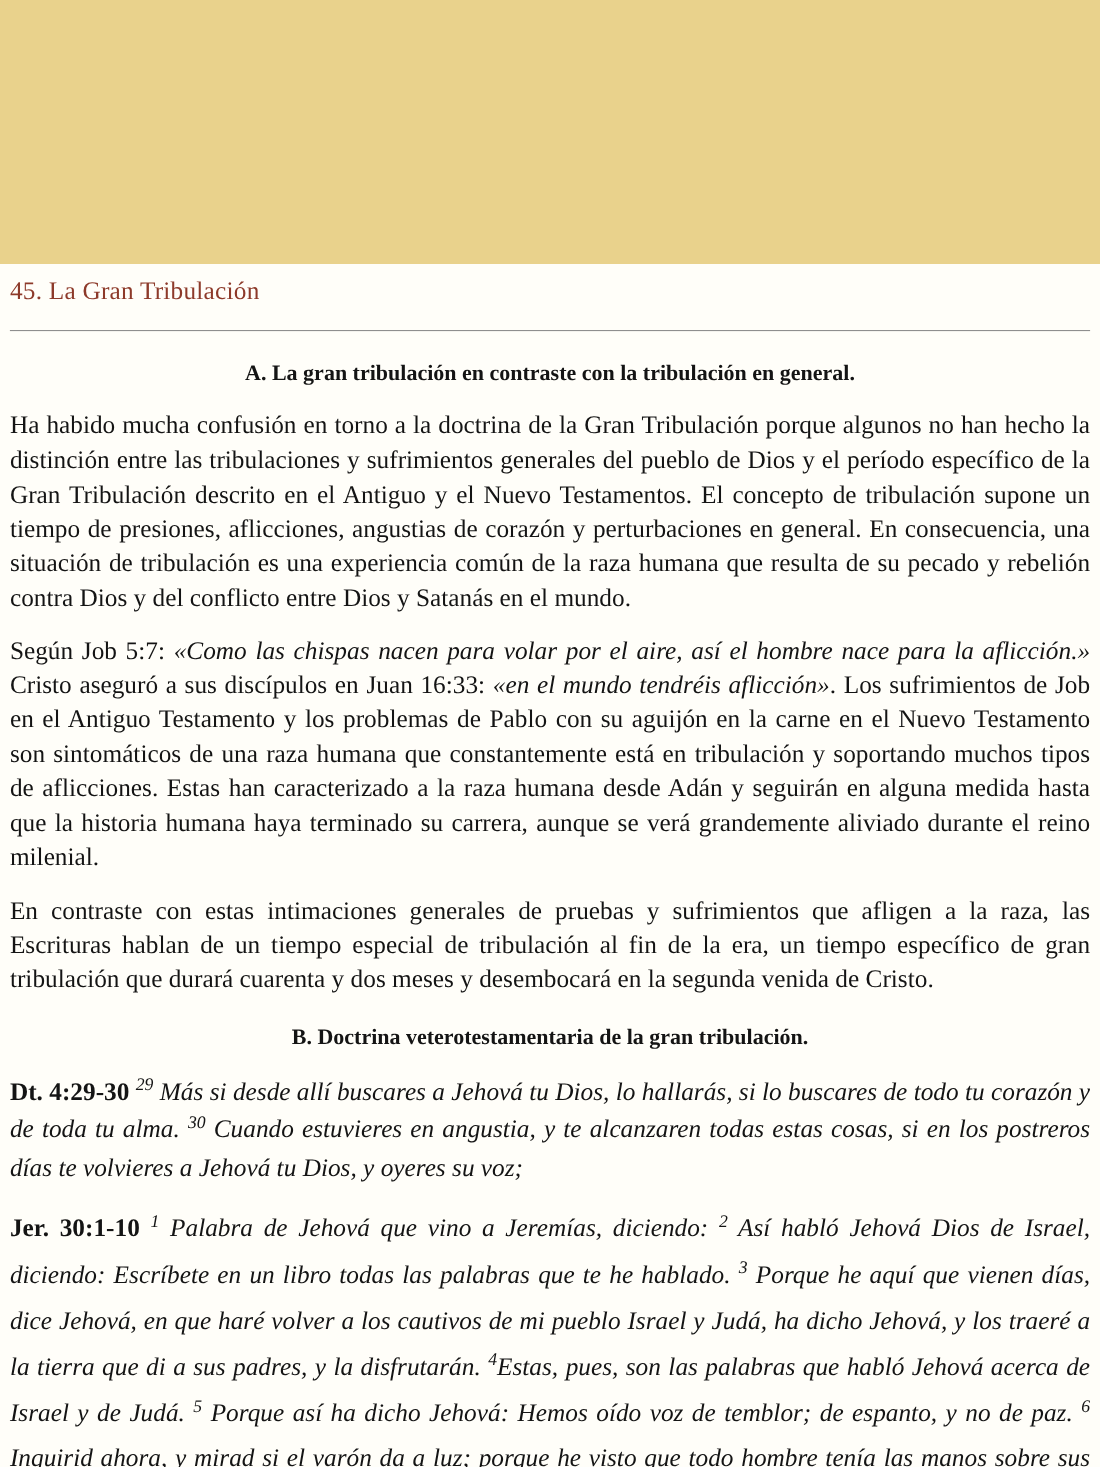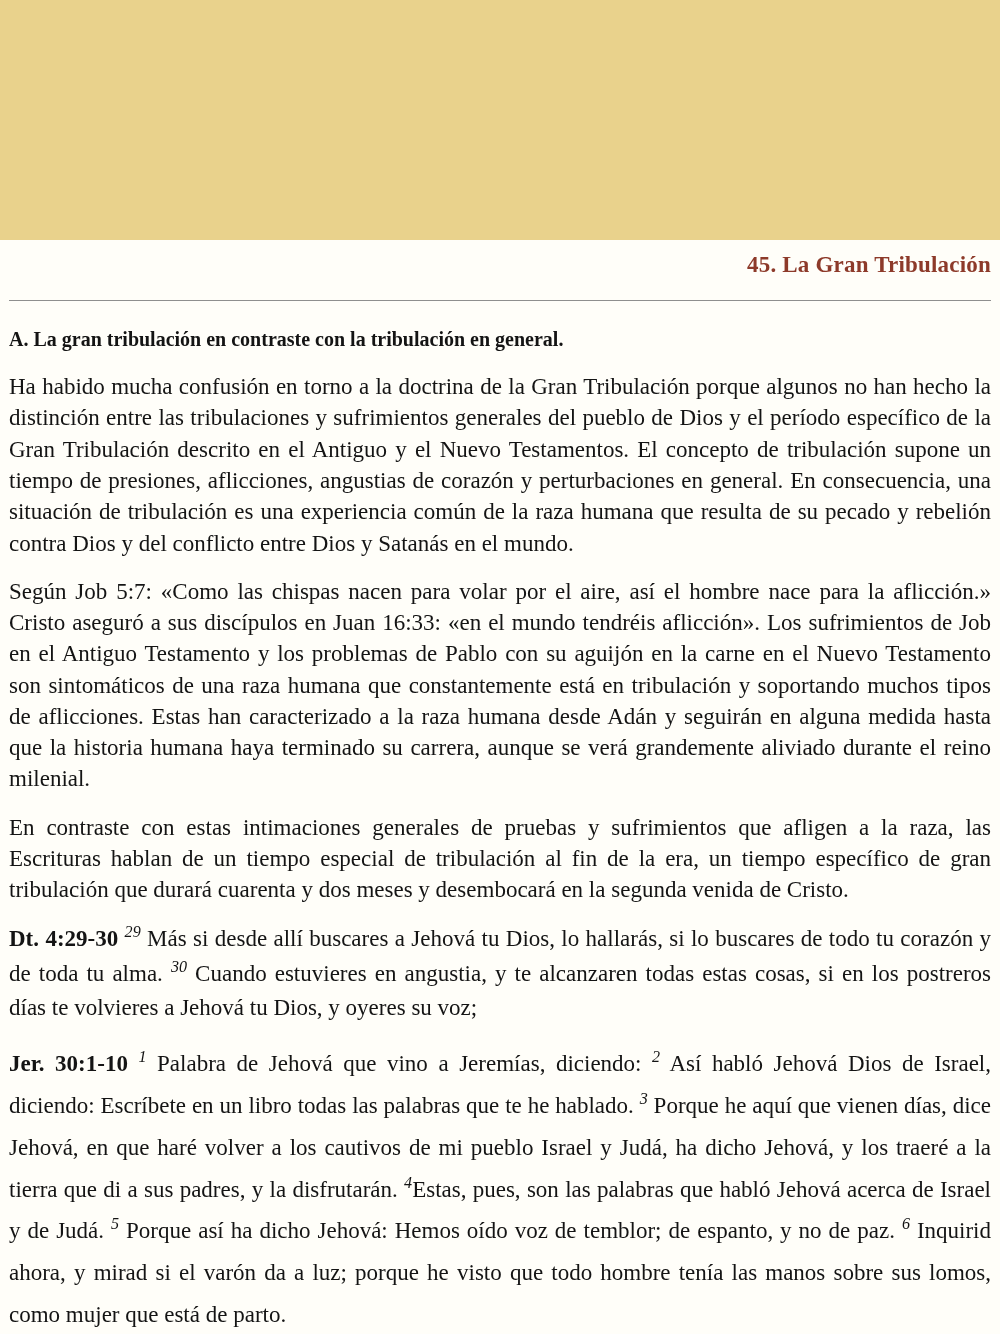--- a/index.html
+++ b/index.html
@@ -15,65 +15,66 @@
   .top-band {
     width: 100%;
     height: 240px;
     background: var(--band, #e9d28c);
   }
   .page {
     padding: 2px 9px 0 9px;
     background: #fffef9;
   }
   .title {
-    text-align: right;
+    text-align: left;
     color: var(--title, #8d3a2a);
     font-size: 23px;
-    font-weight: 700;
+    font-weight: 400;
     margin: 10px 0 22px 0;
     letter-spacing: 0.2px;
   }
   .rule {
     border: 0;
     border-top: 1px solid #8f8f8f;
     margin: 0;
   }
   .block {
     font-size: 23px;
     line-height: 1.36;
     text-align: justify;
     margin: 17px 0;
   }
   .block.heading {
     font-weight: 700;
     font-size: 20px;
-    text-align: left;
+    text-align: center;
     margin: 25px 0 18px 0;
   }
   .block.quote { line-height: 1.5; }
   .block.quote.loose { line-height: 1.82; }
   .run-normal { font-style: normal; }
   .run-bold { font-weight: 700; }
-  .run-italic { }
+  .run-italic { font-style: italic; }
   sup.vs {
     font-style: italic;
     font-size: 70%;
     line-height: 0;
     vertical-align: super;
   }
 </style>
 </head>
 <body>
 
 <div class="top-band"></div>
 
 <div class="page">
   <h1 class="title">45. La Gran Tribulación</h1>
   <hr class="rule">
   <div id="content">
       <p class="block heading"><span class="run-bold">A. La gran tribulación en contraste con la tribulación en general.</span></p>
       <p class="block paragraph"><span class="run-normal">Ha habido mucha confusión en torno a la doctrina de la Gran Tribulación porque algunos no han hecho la distinción entre las tribulaciones y sufrimientos generales del pueblo de Dios y el período específico de la Gran Tribulación descrito en el Antiguo y el Nuevo Testamentos. El concepto de tribulación supone un tiempo de presiones, aflicciones, angustias de corazón y perturbaciones en general. En consecuencia, una situación de tribulación es una experiencia común de la raza humana que resulta de su pecado y rebelión contra Dios y del conflicto entre Dios y Satanás en el mundo.</span></p>
       <p class="block paragraph"><span class="run-normal">Según Job 5:7: </span><span class="run-italic">«Como las chispas nacen para volar por el aire, así el hombre nace para la aflicción.»</span><span class="run-normal"> Cristo aseguró a sus discípulos en Juan 16:33: </span><span class="run-italic">«en el mundo tendréis aflicción»</span><span class="run-normal">. Los sufrimientos de Job en el Antiguo Testamento y los problemas de Pablo con su aguijón en la carne en el Nuevo Testamento son sintomáticos de una raza humana que constantemente está en tribulación y soportando muchos tipos de aflicciones. Estas han caracterizado a la raza humana desde Adán y seguirán en alguna medida hasta que la historia humana haya terminado su carrera, aunque se verá grandemente aliviado durante el reino milenial.</span></p>
       <p class="block paragraph"><span class="run-normal">En contraste con estas intimaciones generales de pruebas y sufrimientos que afligen a la raza, las Escrituras hablan de un tiempo especial de tribulación al fin de la era, un tiempo específico de gran tribulación que durará cuarenta y dos meses y desembocará en la segunda venida de Cristo.</span></p>
+      <p class="block heading"><span class="run-bold">B. Doctrina veterotestamentaria de la gran tribulación.</span></p>
       <p class="block quote"><span class="run-bold">Dt. 4:29-30 </span><sup class="vs">29</sup><span class="run-italic"> Más si desde allí buscares a Jehová tu Dios, lo hallarás, si lo buscares de todo tu corazón y de toda tu alma. </span><sup class="vs">30</sup><span class="run-italic"> Cuando estuvieres en angustia, y te alcanzaren todas estas cosas, si en los postreros días te volvieres a Jehová tu Dios, y oyeres su voz;</span></p>
       <p class="block quote loose"><span class="run-bold">Jer. 30:1-10 </span><sup class="vs">1</sup><span class="run-italic"> Palabra de Jehová que vino a Jeremías, diciendo: </span><sup class="vs">2</sup><span class="run-italic"> Así habló Jehová Dios de Israel, diciendo: Escríbete en un libro todas las palabras que te he hablado. </span><sup class="vs">3</sup><span class="run-italic"> Porque he aquí que vienen días, dice Jehová, en que haré volver a los cautivos de mi pueblo Israel y Judá, ha dicho Jehová, y los traeré a la tierra que di a sus padres, y la disfrutarán. </span><sup class="vs">4</sup><span class="run-italic">Estas, pues, son las palabras que habló Jehová acerca de Israel y de Judá. </span><sup class="vs">5</sup><span class="run-italic"> Porque así ha dicho Jehová: Hemos oído voz de temblor; de espanto, y no de paz. </span><sup class="vs">6</sup><span class="run-italic"> Inquirid ahora, y mirad si el varón da a luz; porque he visto que todo hombre tenía las manos sobre sus lomos, como mujer que está de parto.</span></p>
     </div>
 </div>
 
 </body></html>

